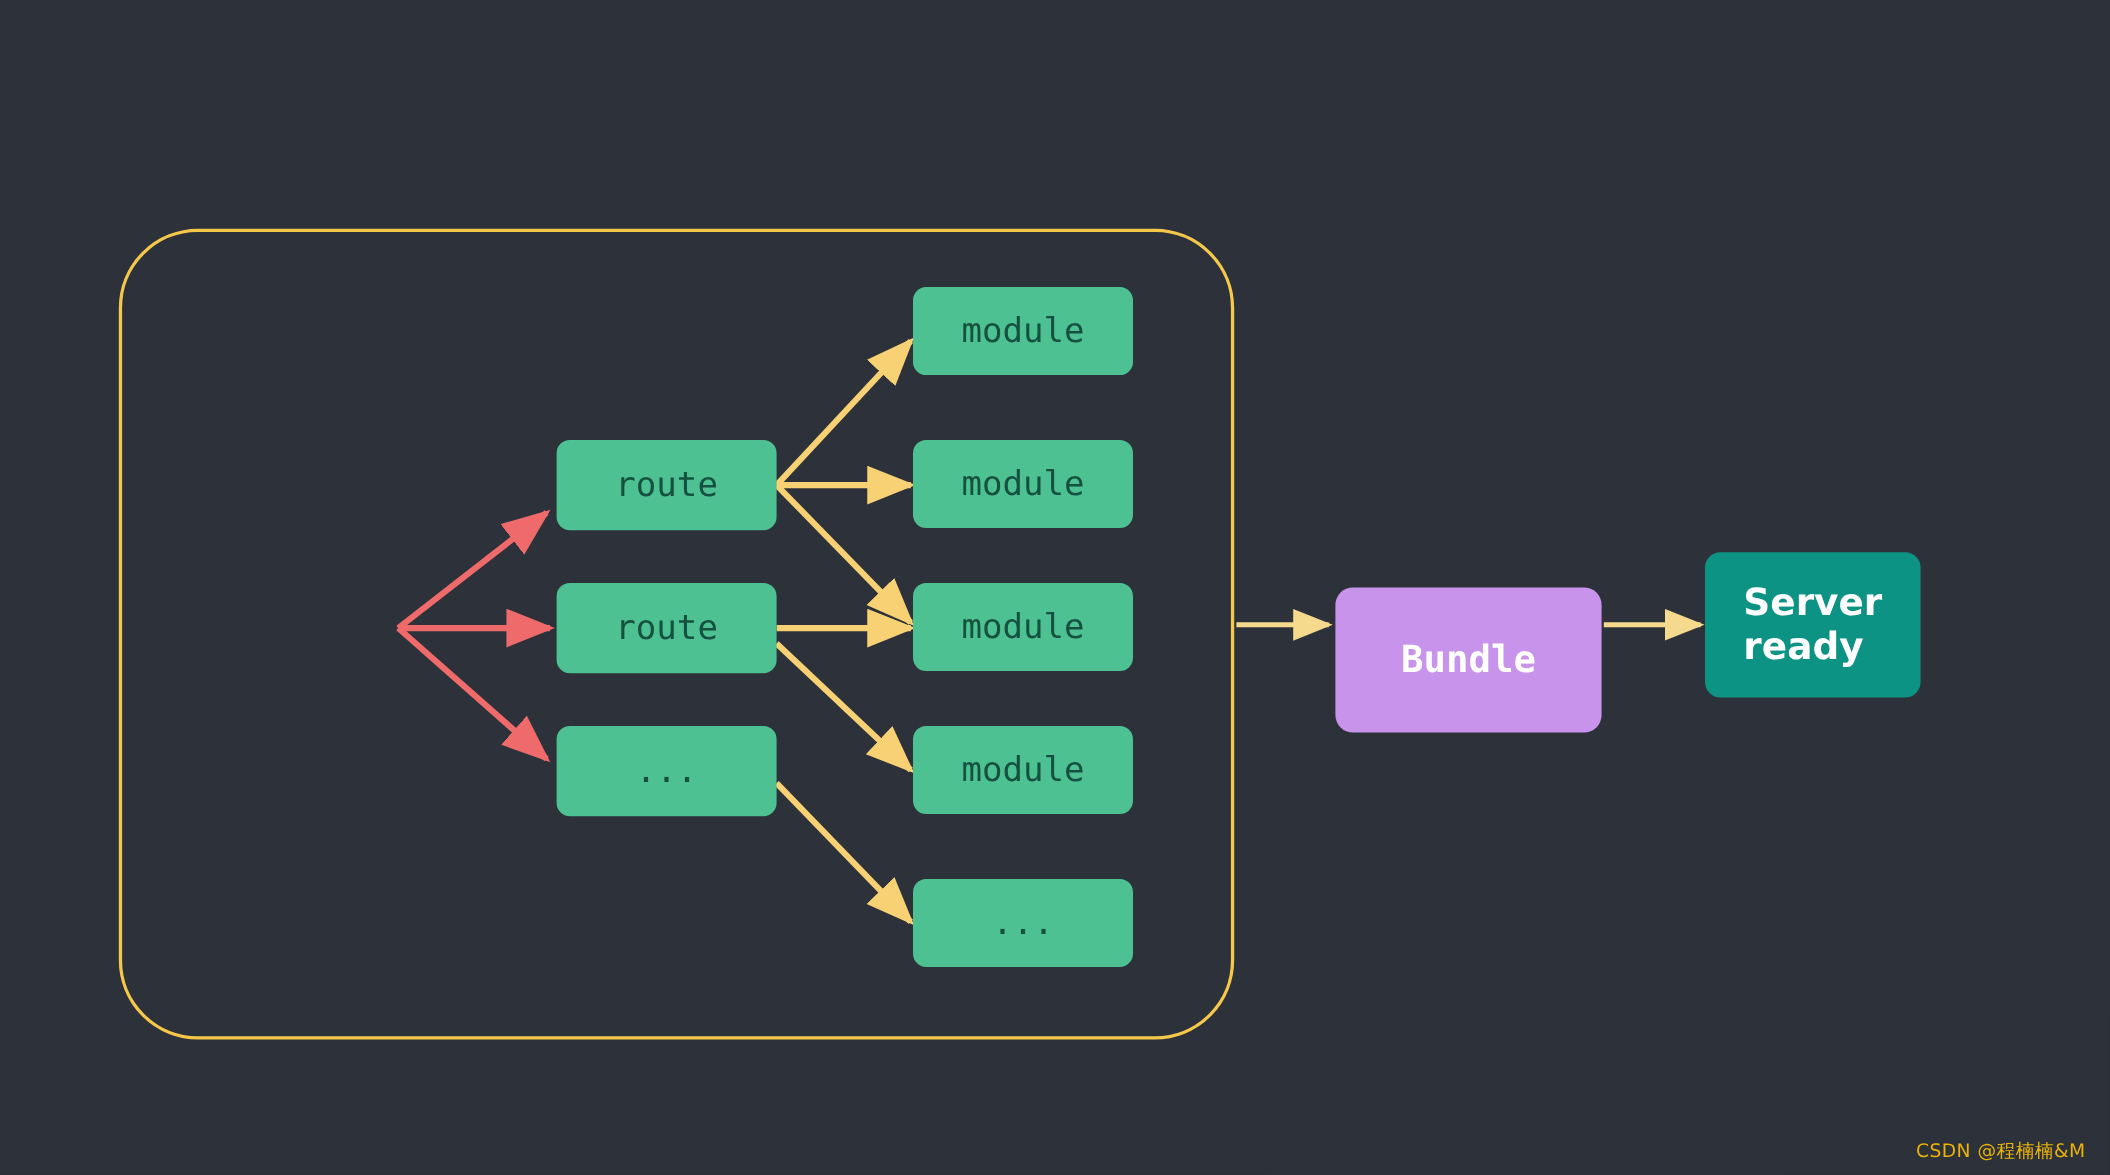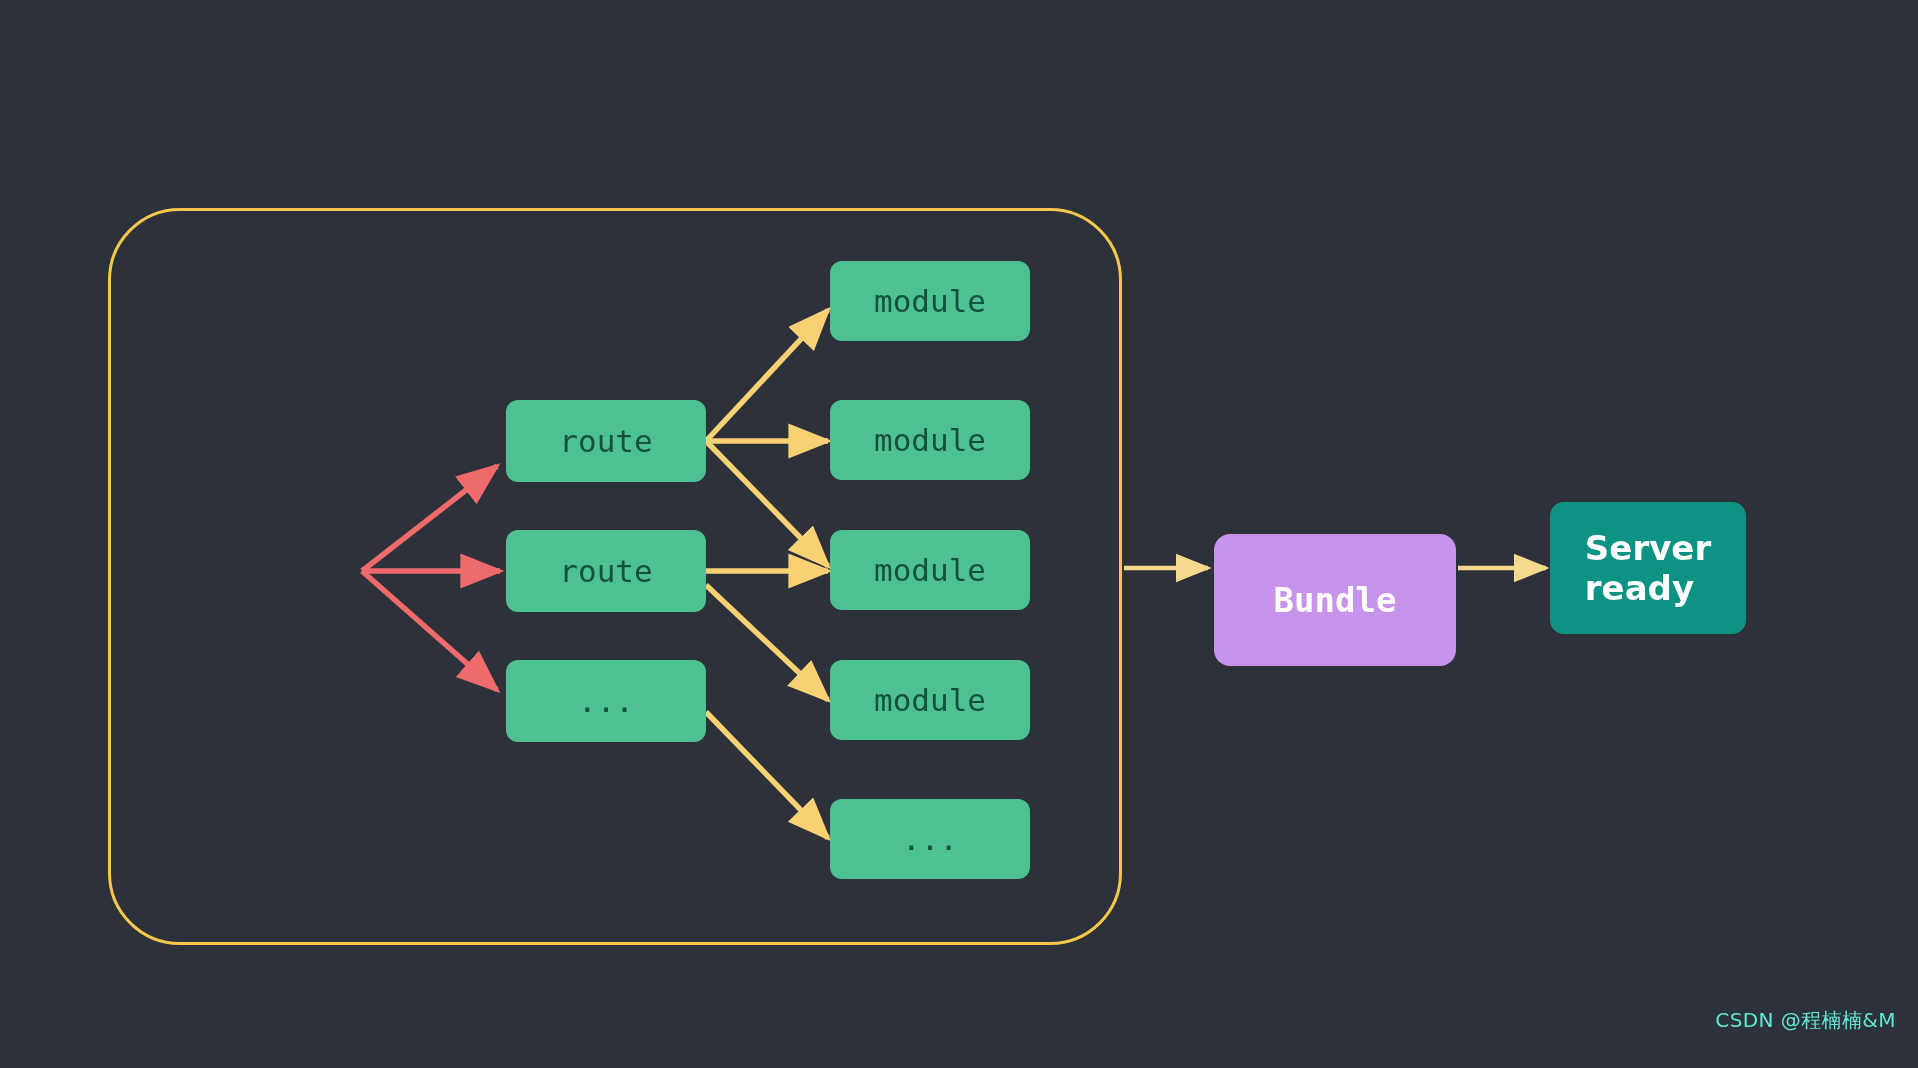--- a/index.html
+++ b/index.html
@@ -72,24 +72,24 @@
     top: 208px;
     width: 1014px;
     height: 737px;
     border: 3px solid #f5c84c;
     border-radius: 72px;
     box-sizing: border-box;
   }
   #watermark {
     position: absolute;
     right: 22px;
-    bottom: 34px;
-    color: #5eead4;
+    bottom: 10px;
+    color: #eab308;
     font-family: "DejaVu Sans", sans-serif;
-    font-size: 20px;
+    font-size: 17px;
     letter-spacing: 0.4px;
   }
 </style>
 </head>
 <body>
 
 <div id="canvas">
 
   <svg id="edges" viewBox="0 0 1918 1068" width="1918" height="1068">
     <defs>

